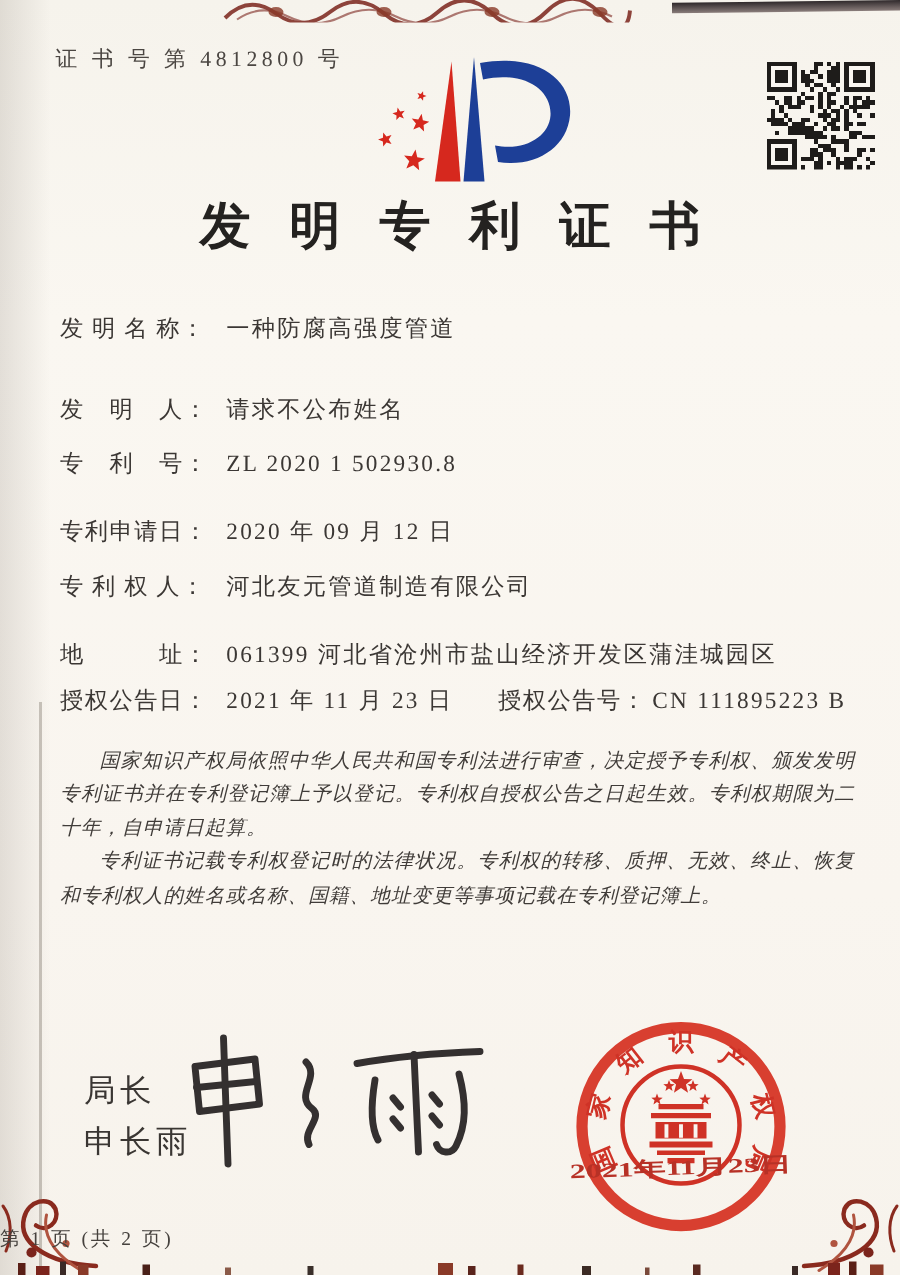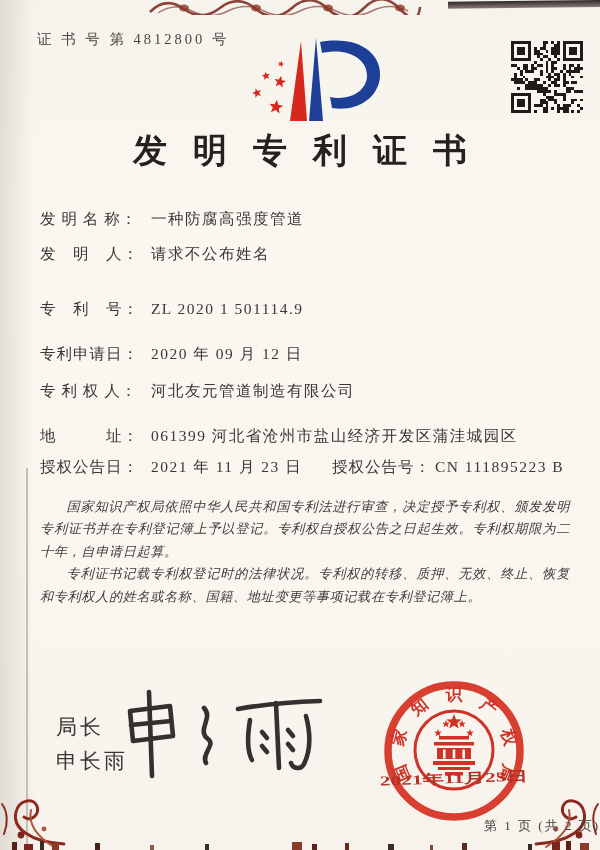--- a/index.html
+++ b/index.html
@@ -14,35 +14,35 @@
     background:linear-gradient(180deg,#2e282a,#8a7d7b);transform:skewY(-.7deg);transform-origin:right top;}
   .top-ornament{position:absolute;left:148px;top:0;}
   .left-edge{position:absolute;left:26px;top:468px;bottom:0;width:2px;background:rgba(110,100,90,.35);}
   .cert-no{position:absolute;left:37px;top:30px;font-size:14.5px;letter-spacing:3px;color:#4b4642;}
   .logo{position:absolute;left:228px;top:33px;}
   .qr{position:absolute;left:509px;top:41px;width:76px;height:72px;}
   .title{position:absolute;left:0;right:0;top:128px;margin:0;text-align:center;
     font-size:34px;font-weight:bold;color:#242220;letter-spacing:26px;padding-left:26px;}
   .fields{position:absolute;inset:0;font-size:15.5px;color:#3b3734;}
   .frow{position:absolute;left:40px;right:18px;white-space:nowrap;}
-  .r1{top:209px}.r2{top:244px}.r3{top:299px}.r4{top:344px}.r5{top:381px}.r6{top:426px}.r7{top:457px}
+  .r1{top:209px}.r2{top:263px}.r3{top:299px}.r4{top:344px}.r5{top:381px}.r6{top:426px}.r7{top:457px}
   .flabel{display:inline-block;min-width:107px;letter-spacing:1px;}
   .fvalue{letter-spacing:1.5px;}
   .g2{position:absolute;left:292px;top:0;}
   .bodytext{position:absolute;left:40px;right:30px;top:496px;font-size:13.2px;line-height:22.4px;
     color:#403c39;text-align:justify;letter-spacing:.6px;}
   .bodytext p{margin:0;text-indent:2em;font-style:italic;}
   .director{position:absolute;left:56px;top:710px;font-size:21px;letter-spacing:3px;color:#3a3633;line-height:34px;}
   .signature{position:absolute;left:116px;top:680px;}
   .seal{position:absolute;left:379px;top:676px;opacity:.93;}
   .corner{position:absolute;bottom:0;}
   .corner.left{left:0;}
   .corner.right{right:0;}
   .fringe{position:absolute;left:0;bottom:0;}
-  .footer{position:absolute;left:0;right:0;top:817px;text-align:right;font-size:13px;
+  .footer{position:absolute;left:0;right:0;top:817px;text-align:left;font-size:13px;
     letter-spacing:2px;color:#45413d;}
 </style>
 </head>
 <body>
 
 <div class="page">
 
   <svg class="top-ornament" width="274" height="15" viewBox="0 0 274 15">
     <g stroke="#7b241c" fill="none" stroke-width="2.6" opacity=".85">
       <path d="M2,12 Q18,-4 36,9 T72,8 T108,9 T144,8 T180,9 T216,8 T252,9 T272,7"></path>
@@ -297,21 +297,21 @@
     <div class="frow r1">
       <span class="flabel">发 明 名 称：</span>
       <span class="fvalue">一种防腐高强度管道</span>
     </div>
     <div class="frow r2">
       <span class="flabel">发　明　人：</span>
       <span class="fvalue">请求不公布姓名</span>
     </div>
     <div class="frow r3">
       <span class="flabel">专　利　号：</span>
-      <span class="fvalue">ZL 2020 1 501114.9</span>
+      <span class="fvalue">ZL 2020 1 502930.8</span>
     </div>
     <div class="frow r4">
       <span class="flabel">专利申请日：</span>
       <span class="fvalue">2020 年 09 月 12 日</span>
     </div>
     <div class="frow r5">
       <span class="flabel">专 利 权 人：</span>
       <span class="fvalue">河北友元管道制造有限公司</span>
     </div>
     <div class="frow r6">

